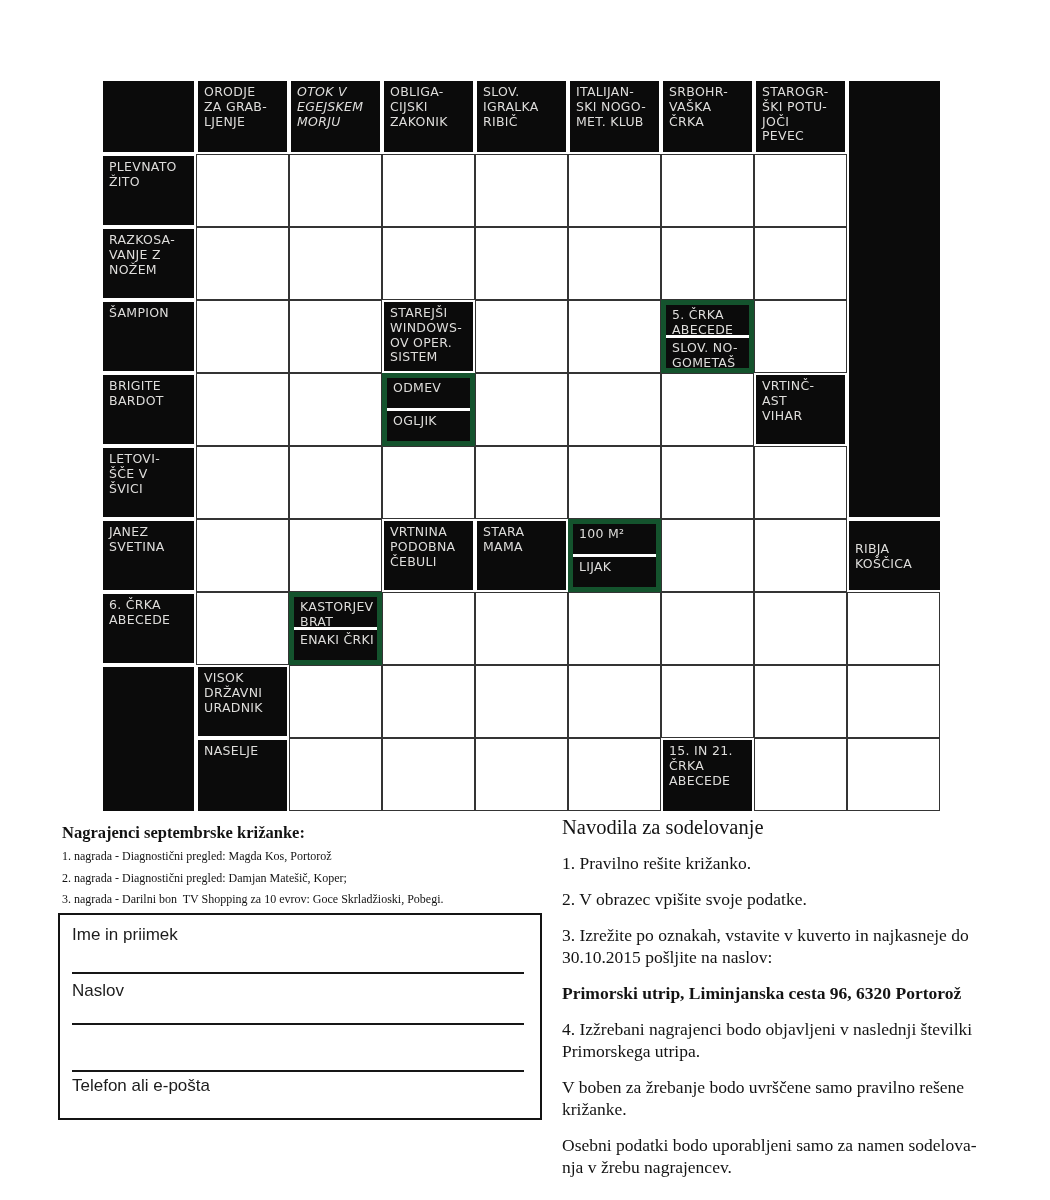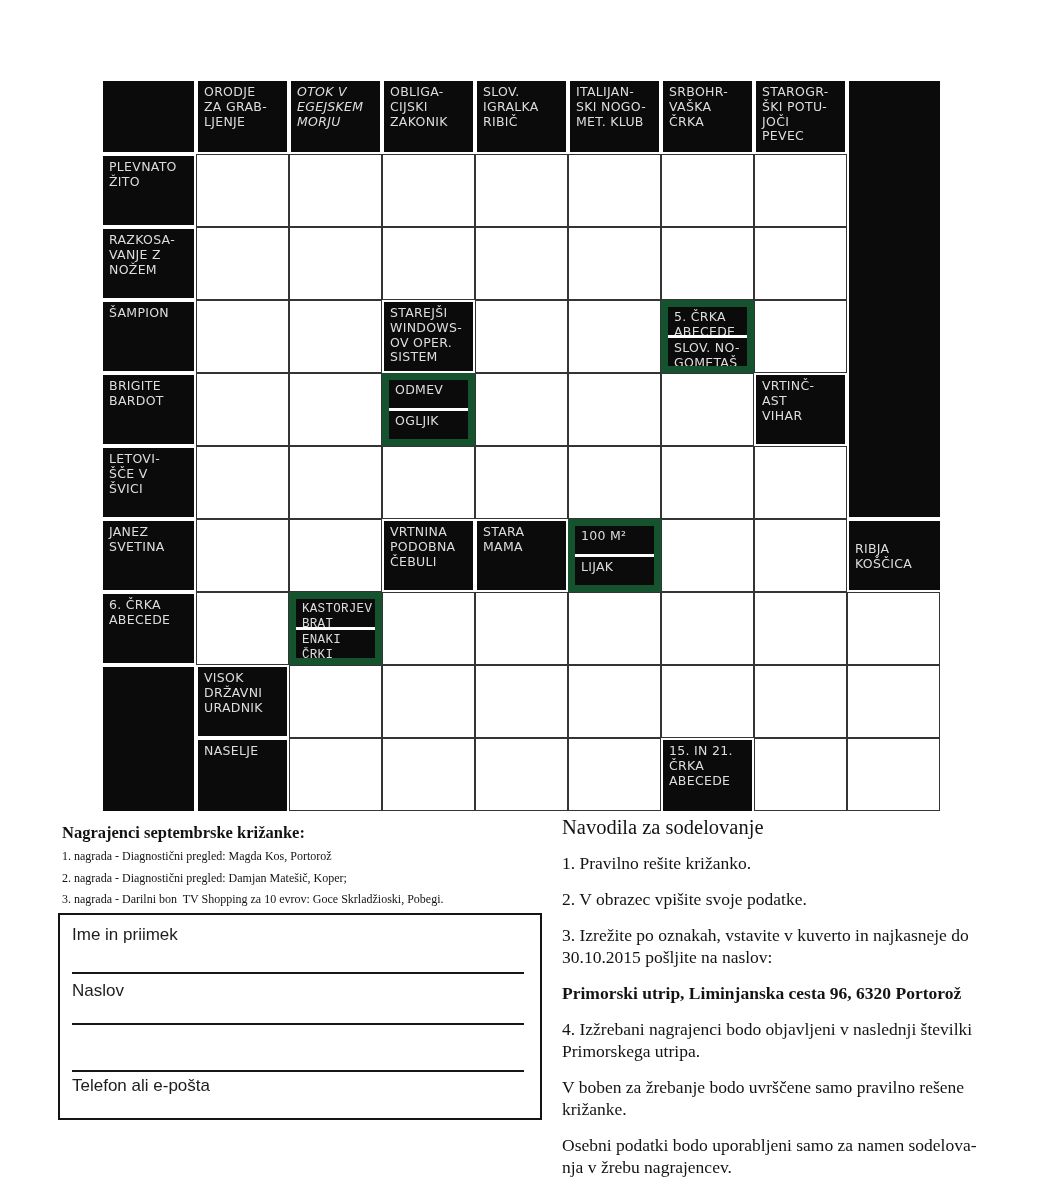--- a/index.html
+++ b/index.html
@@ -16,21 +16,21 @@
     box-sizing:border-box;
     white-space:pre-line;
     font-family:"DejaVu Sans",sans-serif;
     font-size:12.5px;line-height:1.18;letter-spacing:.3px;
     overflow:hidden;
   }
   .cell.answer{background:#ffffff;border:1px solid #343434;}
   .cell.clue,.cell.blackcell{background:#0b0b0b;border:2px solid #ffffff;}
   .cell.clue{color:#dedddb;padding:4px 2px 2px 6px;}
   .cell.vmid{display:flex;align-items:center;}
-  .cell.split{background:#ffffff;border:7px solid #14532d;display:flex;flex-direction:column;gap:3px;padding:0;}
+  .cell.split{background:#ffffff;border:5px solid #14532d;display:flex;flex-direction:column;gap:3px;padding:0;}
   .subcell{flex:1;background:#0b0b0b;color:#dedddb;padding:3px 2px 2px 6px;white-space:pre-line;overflow:hidden;}
 
   
   .winners{position:absolute;left:62px;top:823px;width:505px;color:#121212;font-family:"Liberation Serif",serif;}
   .winners .w-head{font-size:16.5px;font-weight:bold;margin:0 0 3px 0;}
   .winners .w-lines{font-size:12px;line-height:21.5px;white-space:pre;}
 
   
   .instructions{position:absolute;left:562px;top:816px;width:452px;color:#131313;font-family:"Liberation Serif",serif;}
   .instructions .i-head{font-size:20.5px;font-weight:normal;margin:0 0 13px 0;}
@@ -107,21 +107,21 @@
     <div class="cell clue" style="grid-area: 7 / 4 / span 1 / span 1;">VRTNINA
 PODOBNA
 ČEBULI</div>
     <div class="cell clue" style="grid-area: 7 / 5 / span 1 / span 1;">STARA
 MAMA</div>
     <div class="cell split" style="grid-area: 7 / 6 / span 1 / span 1;"><div class="subcell">100 M²</div><div class="subcell">LIJAK</div></div>
     <div class="cell clue vmid" style="grid-area: 7 / 9 / span 1 / span 1; border-right-width: 0px;">RIBJA
 KOŠČICA</div>
     <div class="cell clue" style="grid-area: 8 / 1 / span 1 / span 1; border-left-width: 0px;">6. ČRKA
 ABECEDE</div>
-    <div class="cell split" style="grid-area: 8 / 3 / span 1 / span 1; font-family: Liberation Mono, monospace;"><div class="subcell">KASTORJEV
+    <div class="cell split" style="grid-area: 8 / 3 / span 1 / span 1;"><div class="subcell">KASTORJEV
 BRAT</div><div class="subcell">ENAKI ČRKI</div></div>
     <div class="cell blackcell" style="grid-area: 9 / 1 / span 2 / span 1; border-left-width: 0px; border-bottom-width: 0px;"></div>
     <div class="cell clue" style="grid-area: 9 / 2 / span 1 / span 1;">VISOK
 DRŽAVNI
 URADNIK</div>
     <div class="cell clue" style="grid-area: 10 / 2 / span 1 / span 1; border-bottom-width: 0px;">NASELJE</div>
     <div class="cell clue" style="grid-area: 10 / 7 / span 1 / span 1; border-bottom-width: 0px;">15. IN 21.
 ČRKA
 ABECEDE</div>
     <div class="cell answer" style="grid-area: 2 / 2;"></div>

